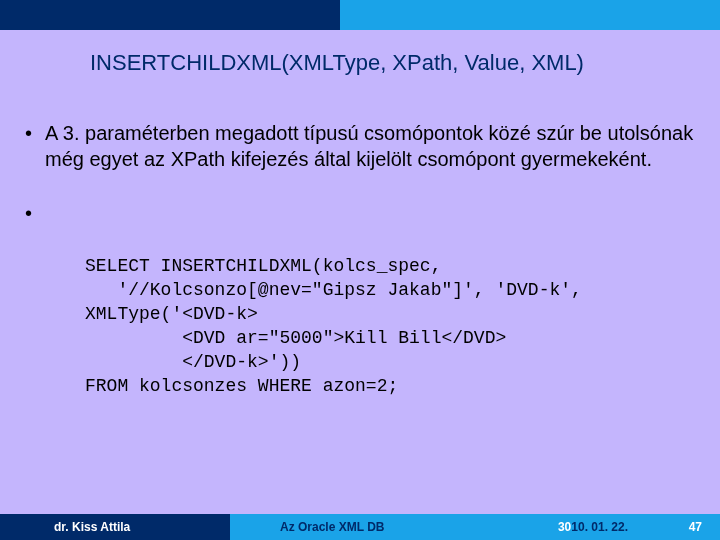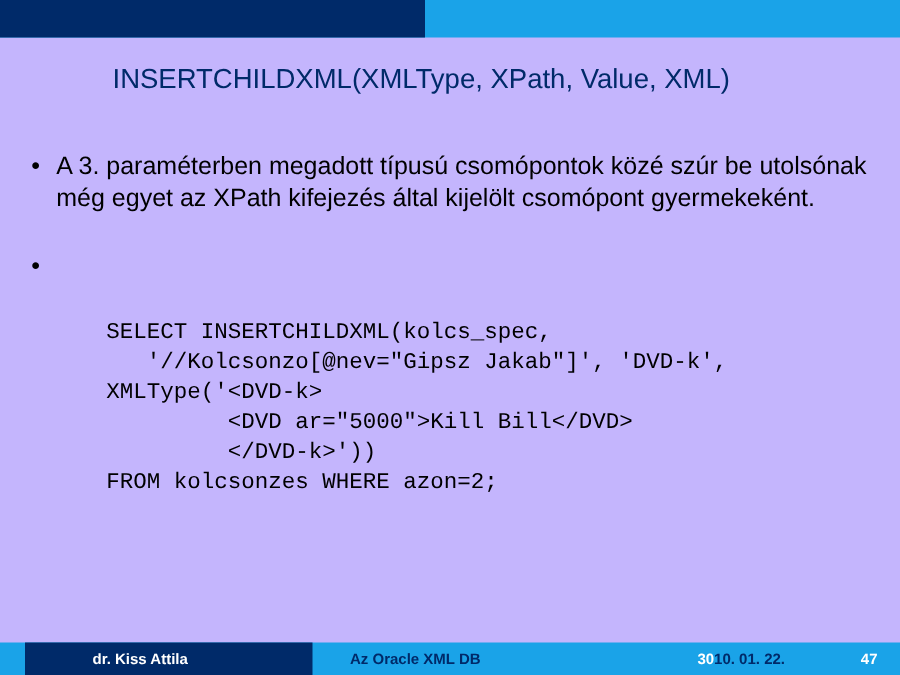--- a/index.html
+++ b/index.html
@@ -7,21 +7,21 @@
   .slide { position: relative; width: 720px; height: 540px; background: #c4b5fd; overflow: hidden; }
   .top-bar { position: absolute; top: 0; left: 0; width: 720px; height: 30px; background: #1aa3e8; }
   .top-bar-left { position: absolute; top: 0; left: 0; width: 340px; height: 30px; background: #002a69; }
   .title { position: absolute; top: 50px; left: 90px; width: 560px; font-size: 22px; color: #002a69; font-weight: 400; }
   .body { position: absolute; top: 120px; left: 25px; width: 670px; }
   .bullet-row { display: flex; align-items: flex-start; margin-bottom: 28px; }
   .bullet-dot { width: 20px; font-size: 20px; line-height: 26px; color: #000; flex: 0 0 20px; text-align: left; }
   .bullet-text { font-size: 20px; line-height: 26px; color: #000; }
   .code-block { margin-left: 60px; margin-top: 8px; font-family: "Courier New", Courier, monospace; font-size: 18px; line-height: 24px; white-space: pre; color: #000; }
   .footer { position: absolute; left: 0; bottom: 0; width: 720px; height: 26px; background: #1aa3e8; display: flex; align-items: center; color: #002a69; font-size: 12px; font-weight: bold; }
-  .footer-left { position: absolute; left: 0; bottom: 0; width: 230px; height: 26px; background: #002a69; display: flex; align-items: center; margin-left: 20px; }
+  .footer-left { position: absolute; left: 0; bottom: 0; width: 230px; height: 26px; background: #002a69; display: flex; align-items: center; }
   .footer-author { color: #fff; font-size: 12px; font-weight: bold; padding-left: 54px; }
   .footer-title { position: absolute; left: 280px; width: 200px; color: #002a69; }
   .footer-date { position: absolute; right: 92px; }
   .footer-date .yr { color: #fff; }
   .footer-page { position: absolute; right: 18px; color: #fff; font-weight: bold; }
 </style>
 </head>
 <body>
 
 <div class="slide">

